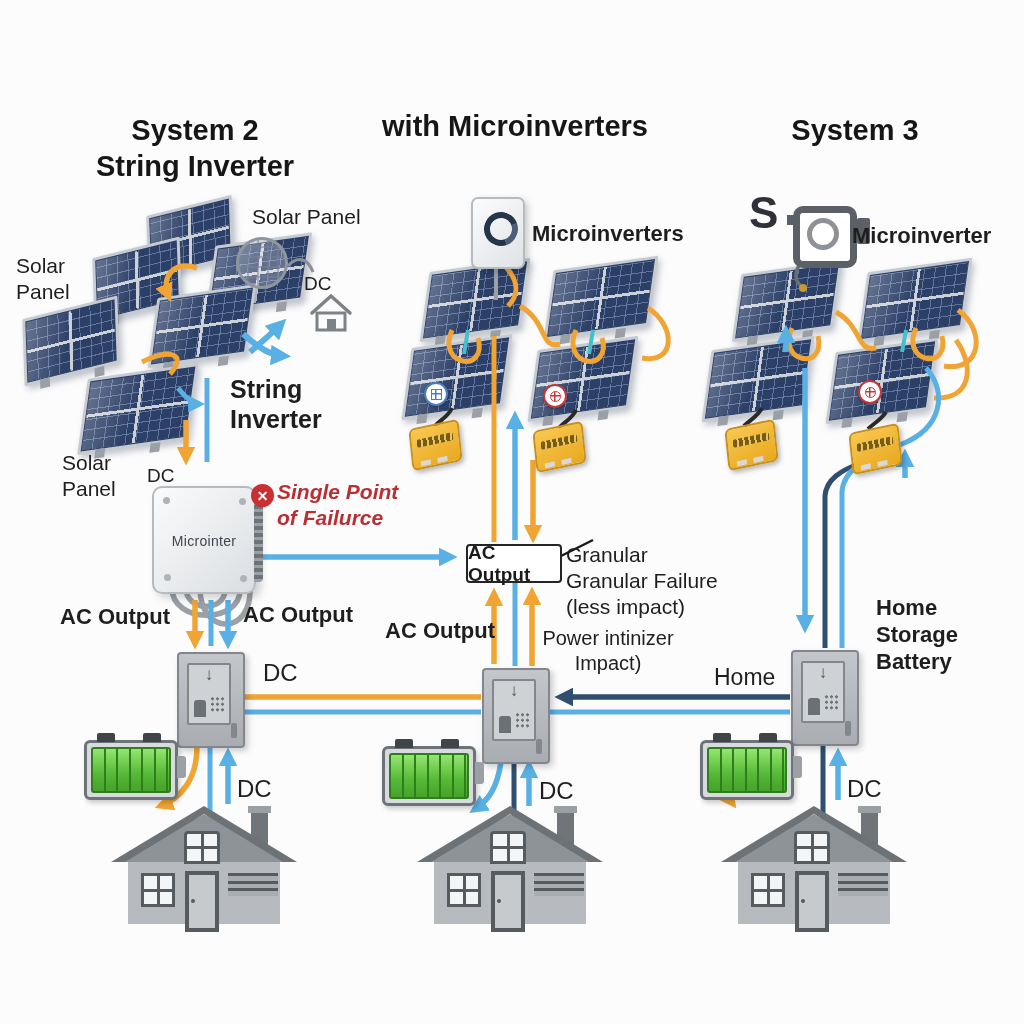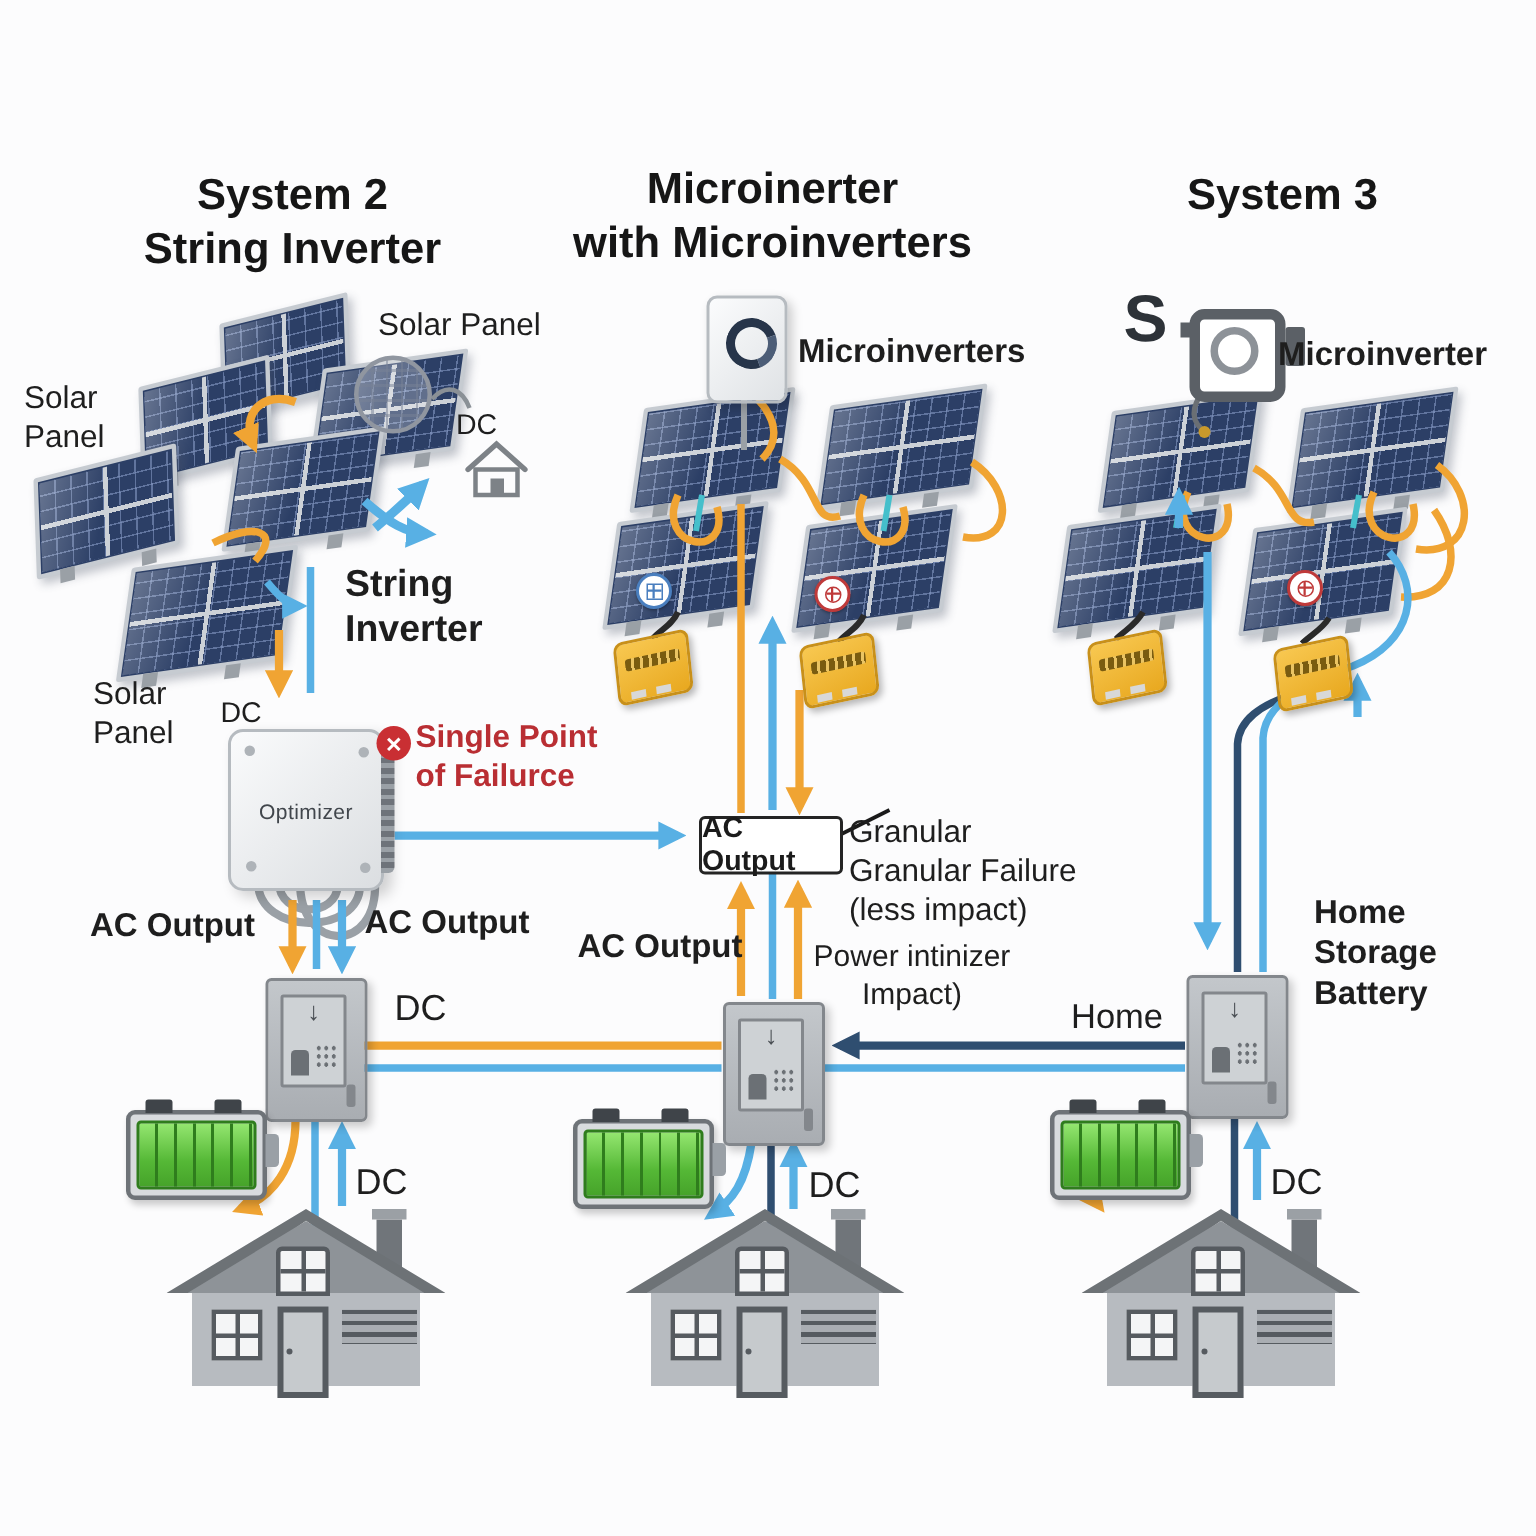--- a/index.html
+++ b/index.html
@@ -6,21 +6,21 @@
   .canvas{position:relative;width:1024px;height:1024px;background:#fcfcfd;overflow:hidden;
           font-family:"Liberation Sans",sans-serif;color:#1b1b1b;margin:0 auto;padding-left:32px;}
   
   .title{position:absolute;text-align:center;font-weight:bold;font-size:29px;line-height:36px;color:#161616;z-index:6;}
   .lbl{position:absolute;font-size:21px;line-height:26px;color:#1e1e1e;z-index:6;}
   .lbl.b{font-weight:bold;font-size:22px;}
   .lbl.big{font-size:24px;}
   .lbl.nowrap{white-space:nowrap;}
   .preline{white-space:pre-line;}
   .red-note{position:absolute;left:277px;top:479px;width:122px;font-size:21px;line-height:26px;
-            font-weight:600;color:#b92e33;z-index:6;}
+            font-weight:600;color:#b92e33;z-index:6;font-style:italic;}
   
   .sp{position:absolute;background:#2c3f66;border:3px solid #c6cbd1;border-radius:2px;
       box-shadow:3px 4px 6px rgba(60,70,90,.3);z-index:1;}
   .sp:before{content:"";position:absolute;inset:1px;
     background:
       linear-gradient(105deg,rgba(255,255,255,.28),rgba(255,255,255,0) 48%),
       linear-gradient(90deg,transparent calc(50% - 1.5px),#ccd1d7 calc(50% - 1.5px) calc(50% + 1.5px),transparent 0),
       linear-gradient(0deg,transparent calc(50% - 1.5px),#ccd1d7 calc(50% - 1.5px) calc(50% + 1.5px),transparent 0),
       repeating-linear-gradient(90deg,transparent 0 10px,rgba(132,152,195,.6) 10px 11px),
       repeating-linear-gradient(0deg,transparent 0 9px,rgba(132,152,195,.6) 9px 10px);}
@@ -117,21 +117,20 @@
 </head>
 <body>
 
 <div class="canvas">
 
   <div class="title" style="left:55px;top:112px;width:280px">
     <div>System 2</div>
     <div>String Inverter</div>
   </div>
   <div class="title" style="left:375px;top:108px;width:280px">
-    <div>Microinerter</div>
     <div>with Microinverters</div>
   </div>
   <div class="title" style="left:712px;top:112px;width:286px">
     <div>System 3</div>
   </div>
 
   <div class="sp tilt-a" style="left:146px;top:206px;width:82px;height:56px"></div>
   <div class="sp tilt-a" style="left:92px;top:248px;width:84px;height:58px"></div>
   <div class="sp tilt-b" style="left:210px;top:240px;width:92px;height:60px"></div>
   <div class="sp tilt-a" style="left:22px;top:308px;width:92px;height:60px"></div>
@@ -231,21 +230,21 @@
       <path d="M926,368 C948,392 942,428 902,444 C862,458 843,472 842,492 L842,648" stroke="#58B0E4" stroke-width="5"></path>
       <path d="M905,478 L905,454" stroke="#58B0E4" stroke-width="5.5" marker-end="url(#ah-b)"></path>
       <path d="M748,745 C732,770 724,792 733,804" stroke="#F0A433" stroke-width="5.5" marker-end="url(#ah-o)"></path>
       <path d="M823,742 L823,856" stroke="#2F4E70" stroke-width="5"></path>
       <path d="M838,800 L838,753" stroke="#58B0E4" stroke-width="5.5" marker-end="url(#ah-b)"></path>
     </g>
   </svg>
 
   <div class="invbox">
     <div class="scr"></div>
-    <div class="name">Optimizer</div>
+    <div class="name">Microinter</div>
   </div>
   <div class="x-icon">✕</div>
 
   <div class="mid-inv">
     <div class="ring"></div>
   </div>
 
   <div class="opt-dev">
     <div class="lens"></div>
     <div class="nub"></div>

